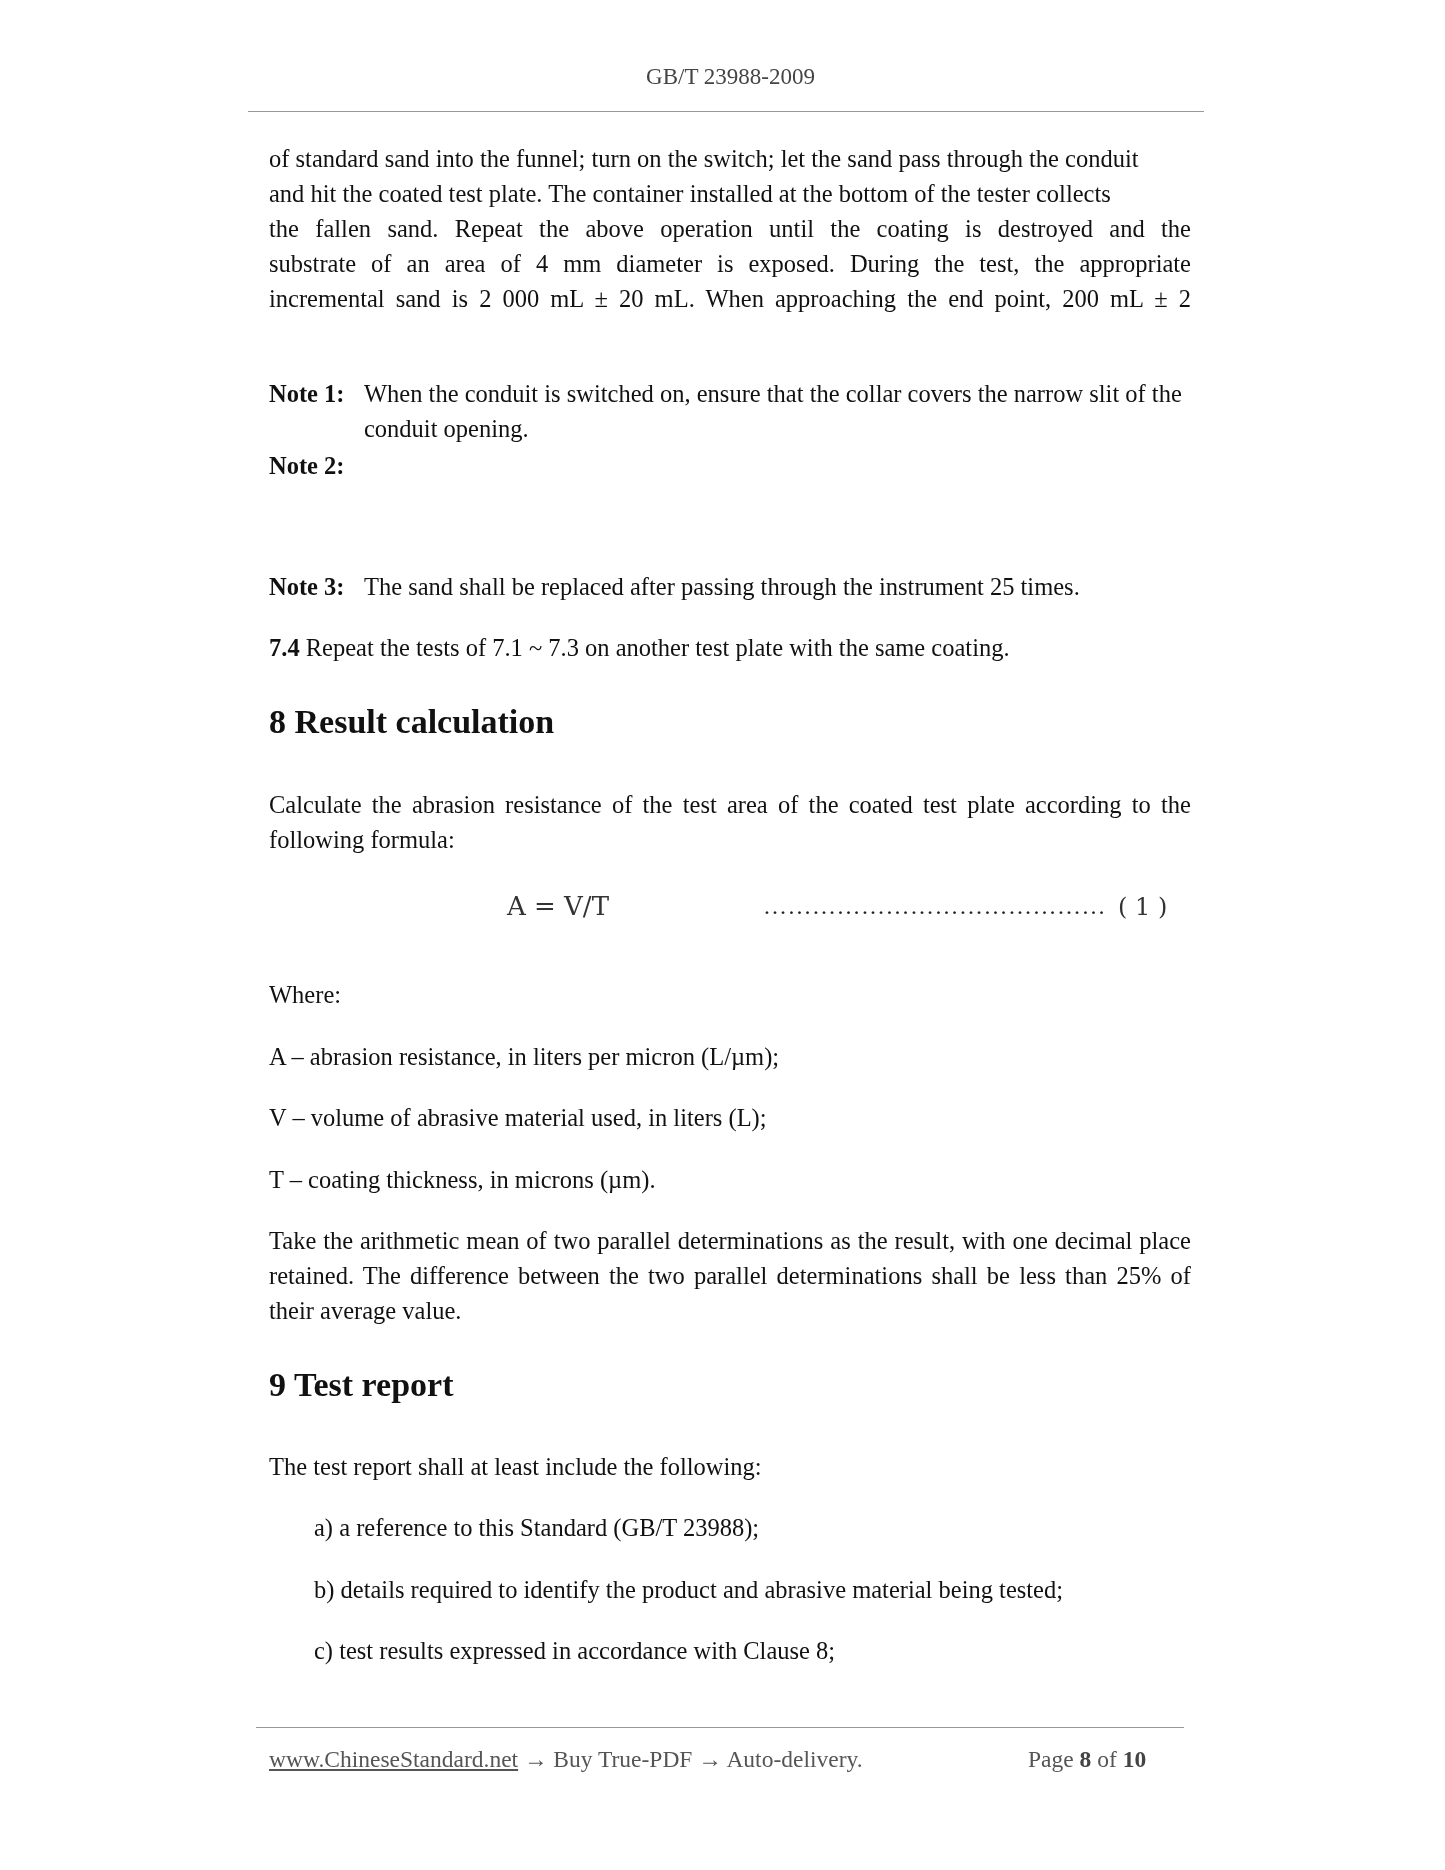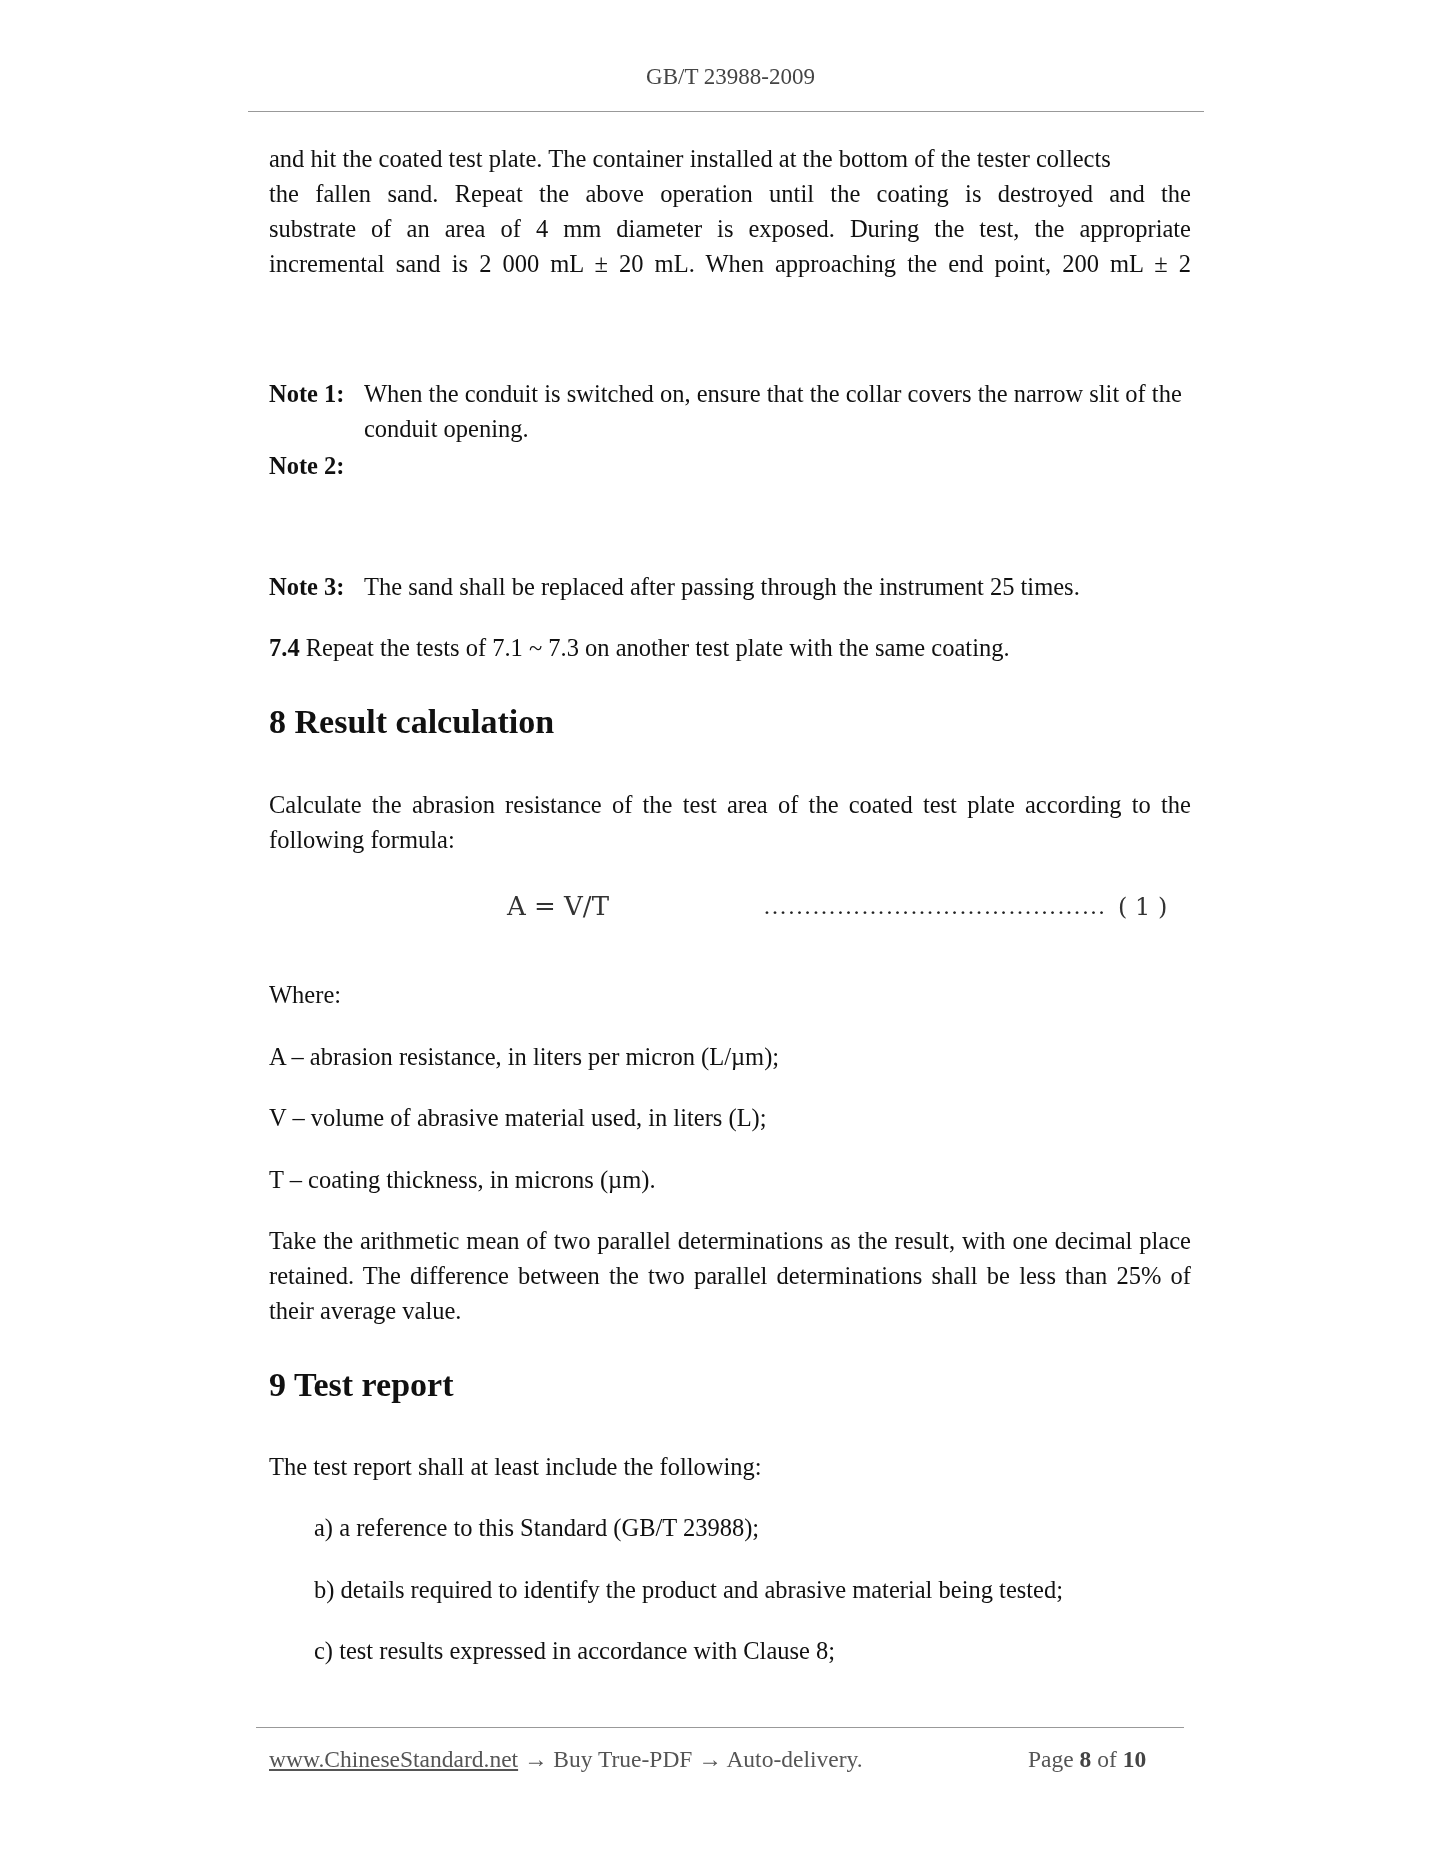--- a/index.html
+++ b/index.html
@@ -21,20 +21,21 @@
   .footer a { color:#555; text-decoration:underline; }
   .footer b { color:#444; }
 </style>
 </head>
 <body>
 
 <div class="abs header-title">GB/T 23988-2009</div>
 <div class="abs header-rule"></div>
 
 <div class="abs body" style="top:141px;">
+  <div class="p">of standard sand into the funnel; turn on the switch; let the sand pass through the conduit</div>
   <div class="p">and hit the coated test plate. The container installed at the bottom of the tester collects</div>
   <div class="p" style="text-align-last:justify;">the fallen sand. Repeat the above operation until the coating is destroyed and the</div>
   <div class="p" style="text-align-last:justify;">substrate of an area of 4 mm diameter is exposed. During the test, the appropriate</div>
   <div class="p" style="text-align-last:justify;">incremental sand is 2 000 mL ± 20 mL. When approaching the end point, 200 mL ± 2</div>
 </div>
 
 <div class="abs body note" style="top:376px;">
   <span class="note-label">Note 1:</span>
   <span class="note-text">When the conduit is switched on, ensure that the collar covers the narrow slit of the conduit opening.</span>
 </div>

